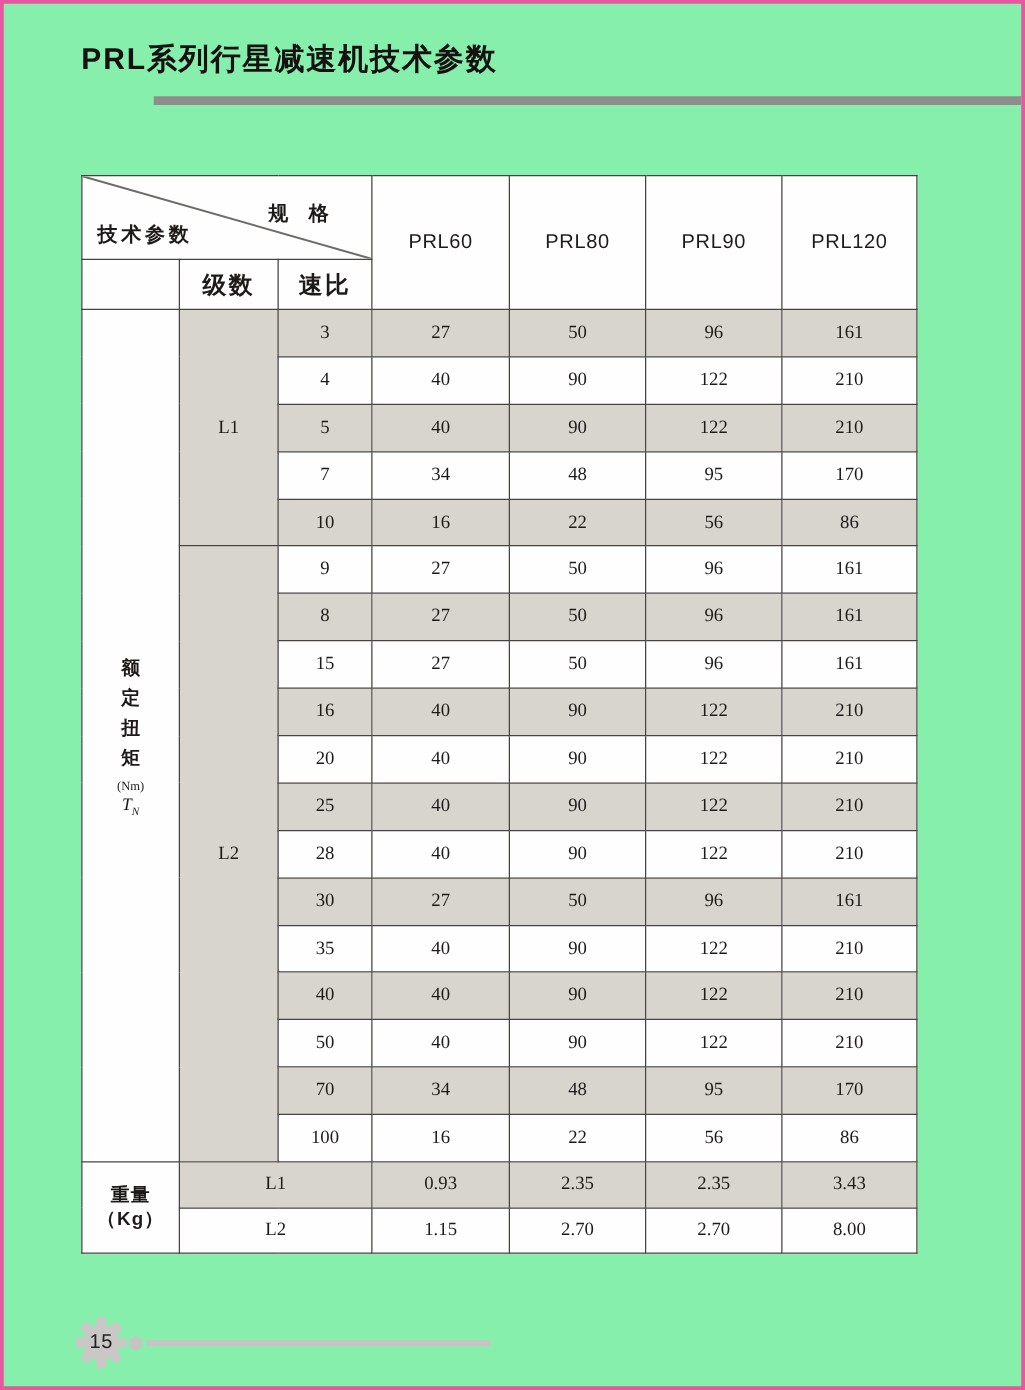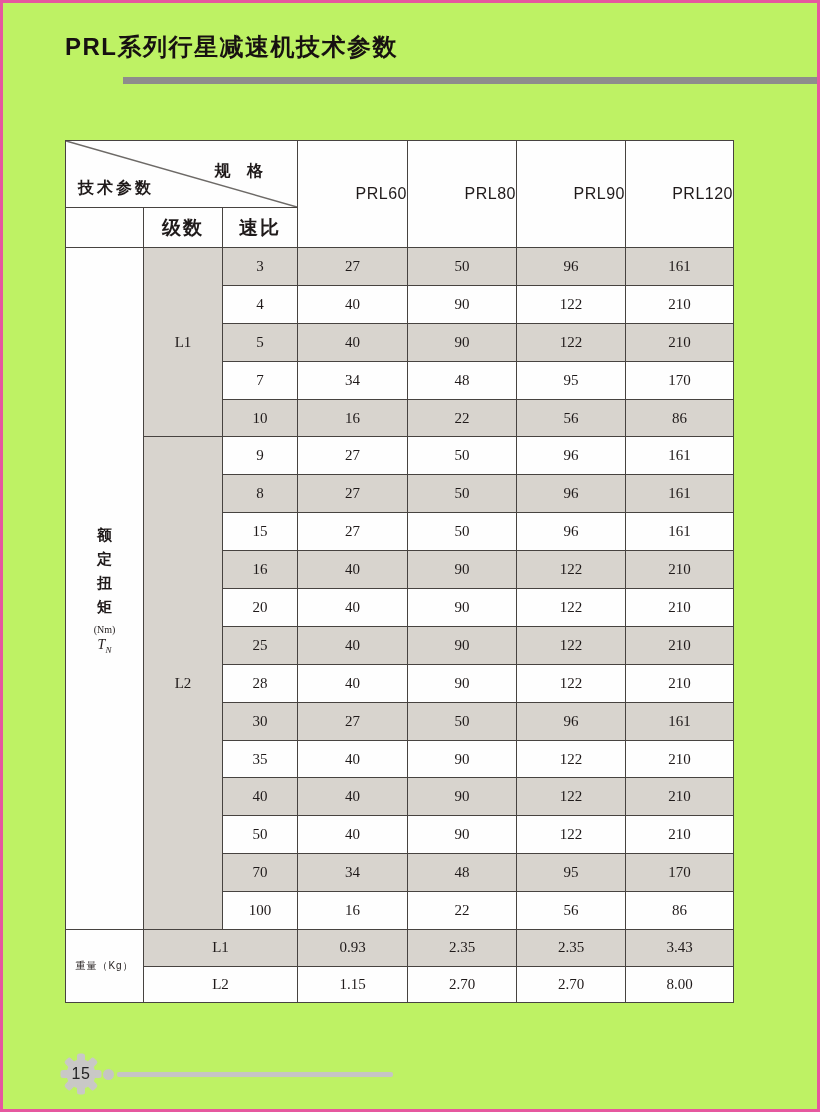--- a/index.html
+++ b/index.html
@@ -1,20 +1,20 @@
 <!DOCTYPE html>
 <html><head>
 <meta charset="utf-8">
 <style>
   html,body{margin:0;padding:0;background:#ffffff;}
   .page{
     position:relative;
     width:820px;height:1112px;
     box-sizing:border-box;
-    background:#bef264;
+    background:#86efac;
     border:3px solid #e6579f;
     overflow:hidden;
     font-family:"Liberation Sans","DejaVu Sans",sans-serif;
     color:#1c1616;
   }
   .title{
     position:absolute;left:62px;top:28px;margin:0;
     font-size:24px;font-weight:bold;letter-spacing:1.5px;
     color:#171111;
     font-family:"Liberation Sans","DejaVu Sans",sans-serif;
@@ -48,21 +48,21 @@
   td.corner{position:relative;}
   .diag-svg{position:absolute;left:0;top:0;width:100%;height:100%;display:block;}
   .corner-tr{
     position:absolute;top:20px;right:28px;
     font-size:16px;letter-spacing:6px;font-weight:600;
   }
   .corner-bl{
     position:absolute;left:12px;bottom:8px;
     font-size:16px;letter-spacing:3px;font-weight:600;
   }
-  td.model{font-size:16px;letter-spacing:0.5px;font-family:"Liberation Sans","DejaVu Sans",sans-serif;text-align:right;}
+  td.model{font-size:16px;letter-spacing:0.5px;font-family:"Liberation Sans","DejaVu Sans",sans-serif;}
   td.sub{font-size:19px;font-weight:700;letter-spacing:2px;}
 
   td.ratio-cell, td.val-cell, td.stage-cell, td.wstage-cell, td.wval-cell{
     font-family:"Liberation Serif","DejaVu Serif",serif;
     font-size:15px;
   }
   td.torque-cell{background:#fefefe;}
   .t-chars{
     width:17px;margin:0 auto;
     font-size:15px;line-height:1.6;font-weight:600;
@@ -70,21 +70,21 @@
   }
   .t-unit{
     margin-top:5px;font-size:10px;
     font-family:"Liberation Serif","DejaVu Serif",serif;
   }
   .t-sym{
     margin-top:2px;font-size:14px;font-style:italic;
     font-family:"Liberation Serif","DejaVu Serif",serif;
   }
   .t-sym sub{font-size:9px;font-style:italic;}
-  td.weight-label{font-size:10px;font-weight:400;letter-spacing:1px;}
+  td.weight-label{font-size:15px;font-weight:700;letter-spacing:1px;}
 
   
   .footer{
     position:absolute;left:57px;top:1050px;
     display:flex;align-items:center;
   }
   .gear-wrap{position:relative;width:42px;height:42px;flex:0 0 auto;}
   .page-num{
     position:absolute;left:0;top:0;width:100%;height:100%;
     display:flex;align-items:center;justify-content:center;

